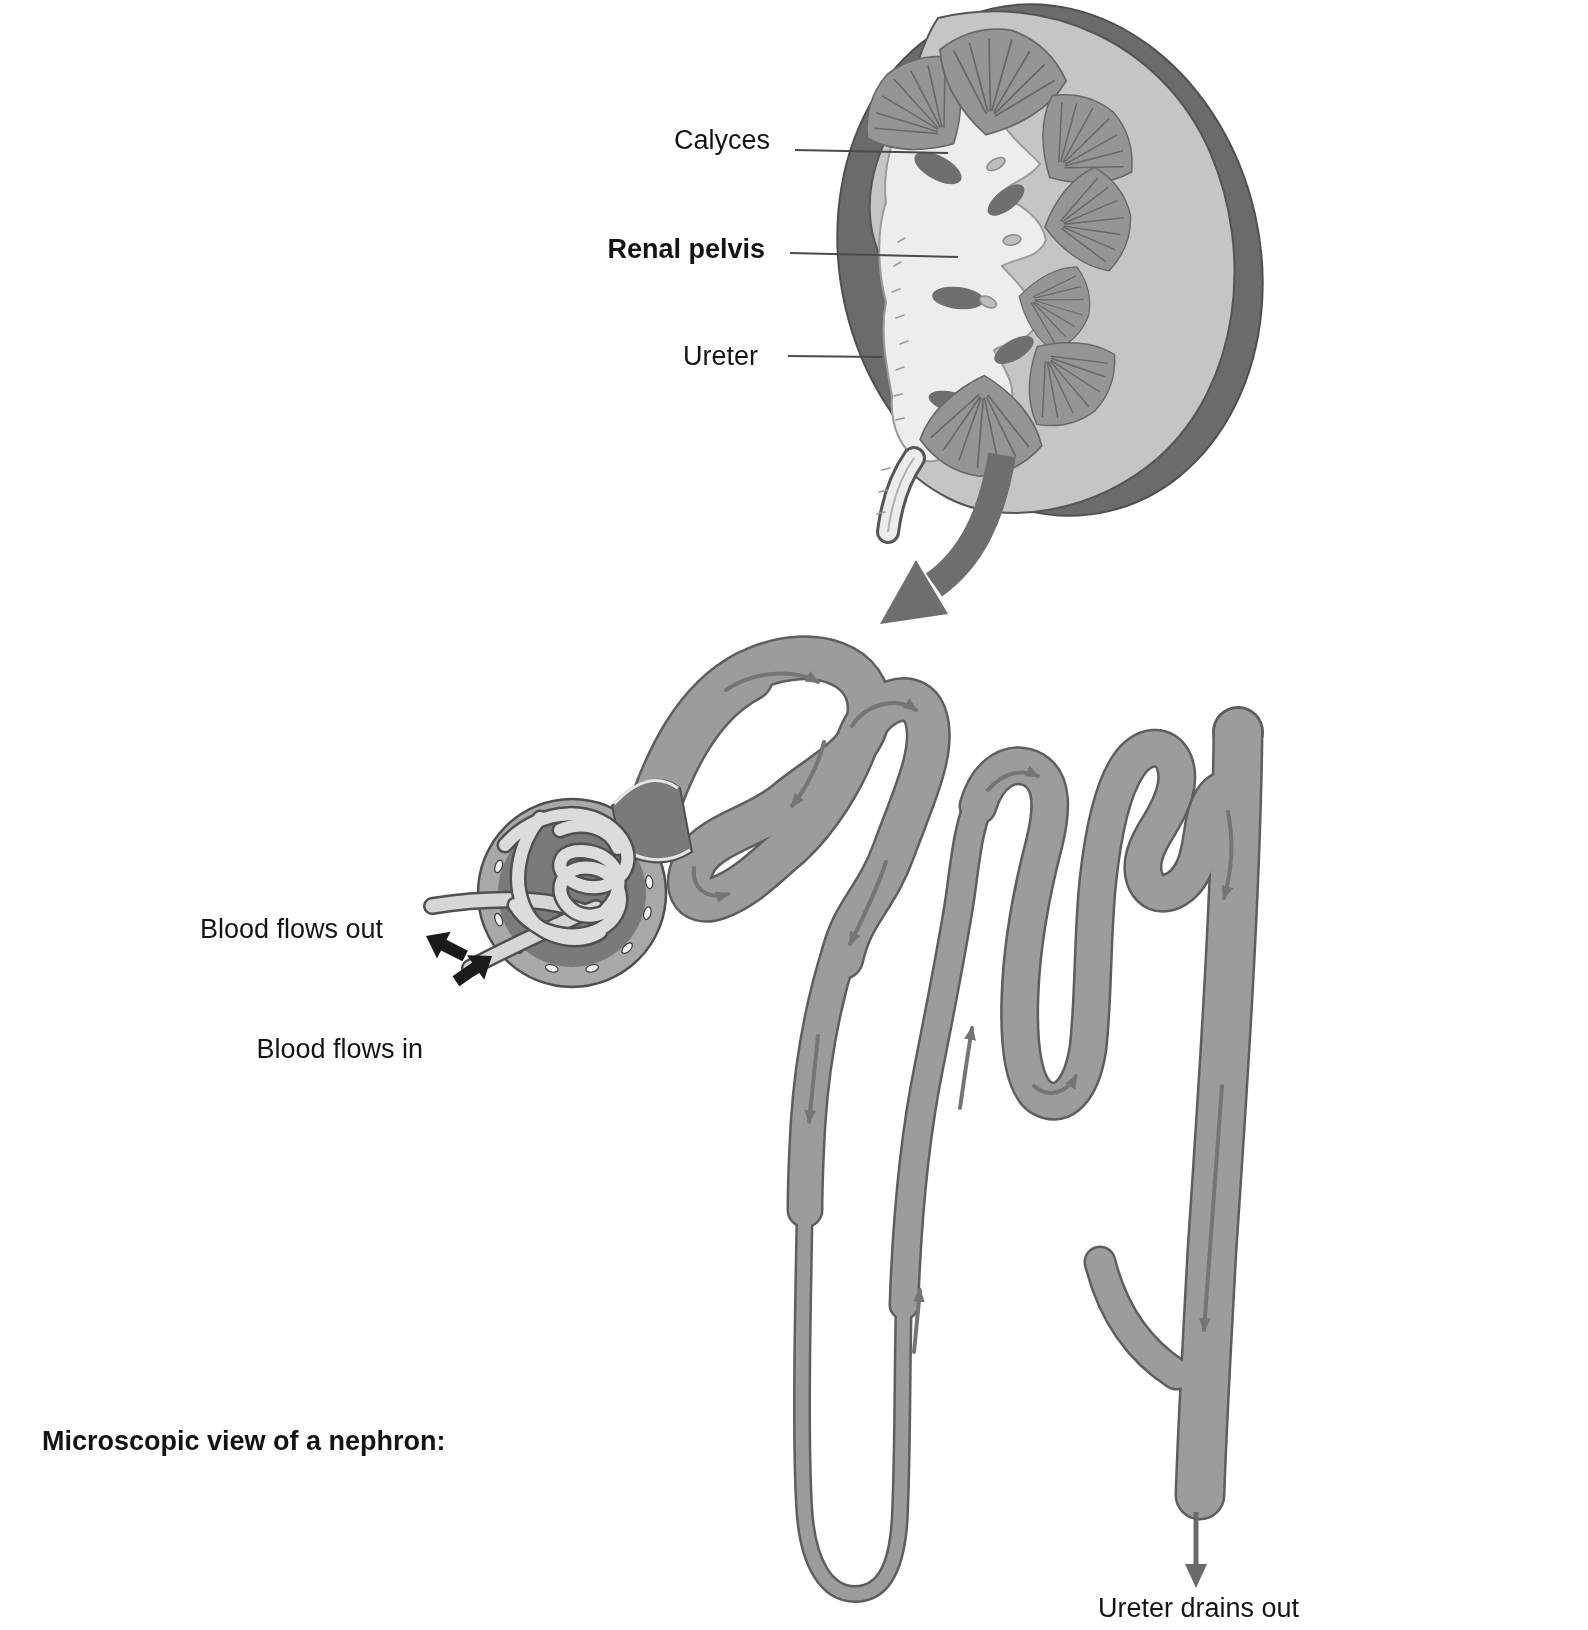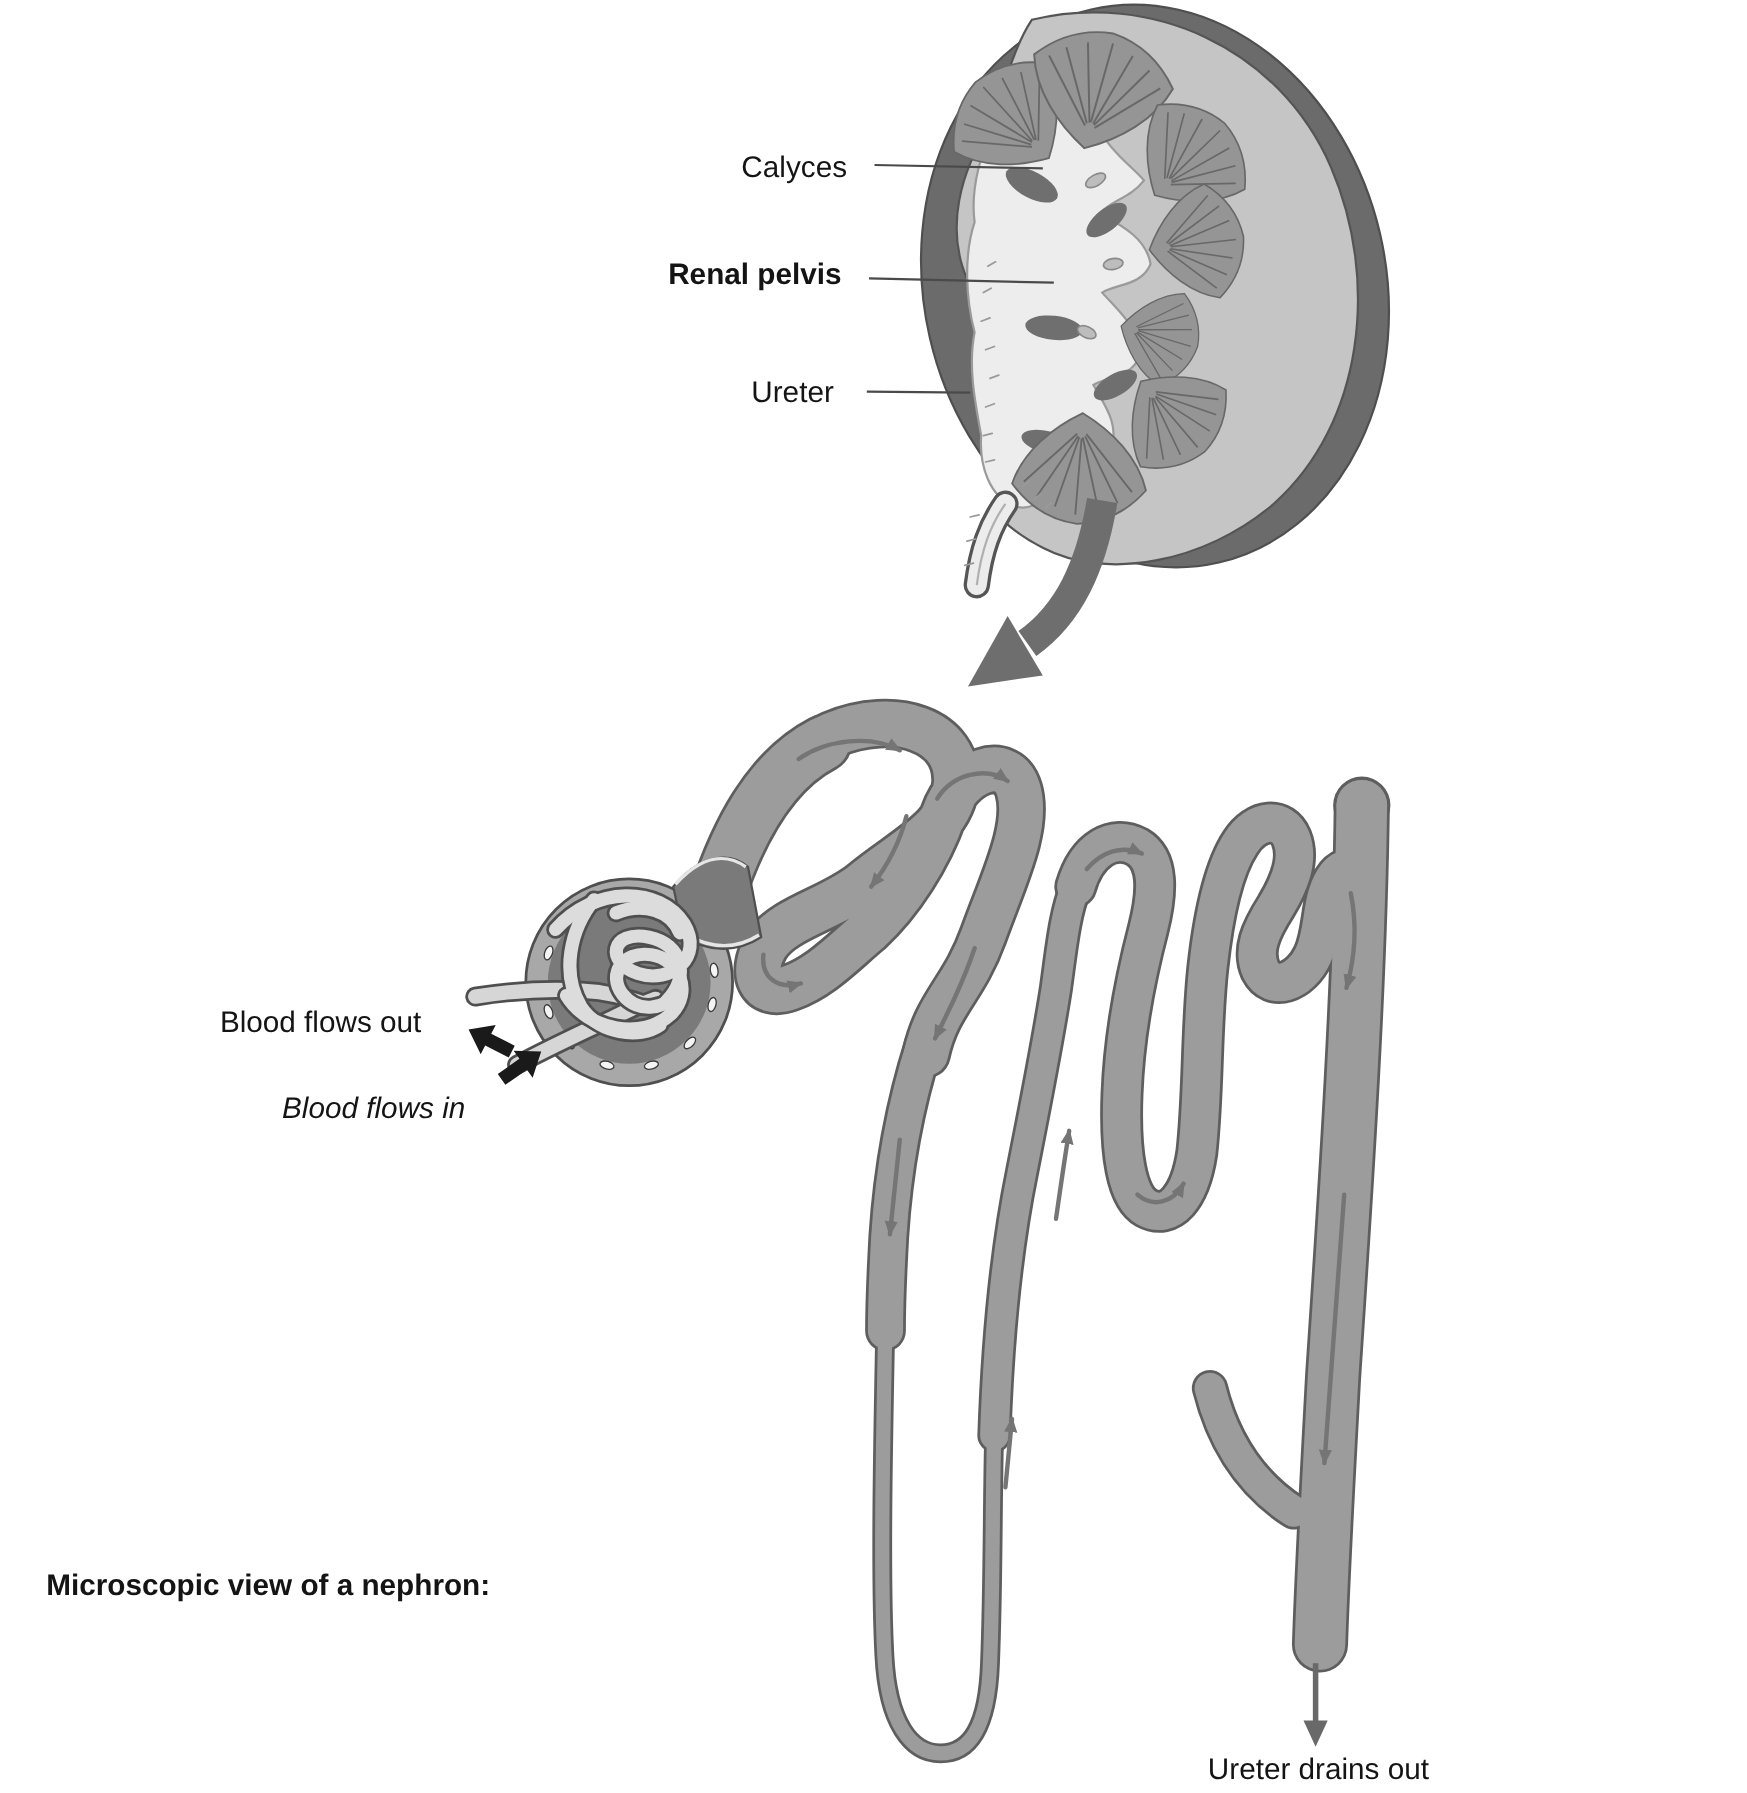--- a/index.html
+++ b/index.html
@@ -215,21 +215,21 @@
     <path class="blk" d="M0,0 L20,-15 L20,-6 L44,-6 L44,6 L20,6 L20,15 Z" transform="translate(426,936) rotate(27)"></path>
     <path class="blk" d="M0,0 L20,-15 L20,-6 L44,-6 L44,6 L20,6 L20,15 Z" transform="translate(492,956) rotate(145)"></path>
   </g>
 
   <g>
     <line x1="1196" y1="1512" x2="1196" y2="1566" stroke="#696969" stroke-width="5"></line>
     <polygon points="1196,1588 1185,1564 1207,1564" fill="#696969"></polygon>
   </g>
 </svg>
 
-<div class="lbl r" style="right:818px;top:136px;margin-left:20px;">Calyces</div>
+<div class="lbl r" style="right:818px;top:124px;margin-left:20px;">Calyces</div>
 <div class="lbl r" style="right:823px;top:233px;font-weight:bold;">Renal pelvis</div>
 <div class="lbl r" style="right:830px;top:340px;margin-left:12px;">Ureter</div>
 <div class="lbl r" style="right:1205px;top:913px;">Blood flows out</div>
-<div class="lbl r" style="right:1165px;top:991px;font-style:italic;">Blood flows in</div>
+<div class="lbl r" style="right:1165px;top:1033px;">Blood flows in</div>
 <div class="lbl" style="left:42px;top:1425px;font-weight:bold;">Microscopic view of a nephron:</div>
 <div class="lbl" style="left:1098px;top:1592px;">Ureter drains out</div>
 
 </div>
 
 </body></html>

